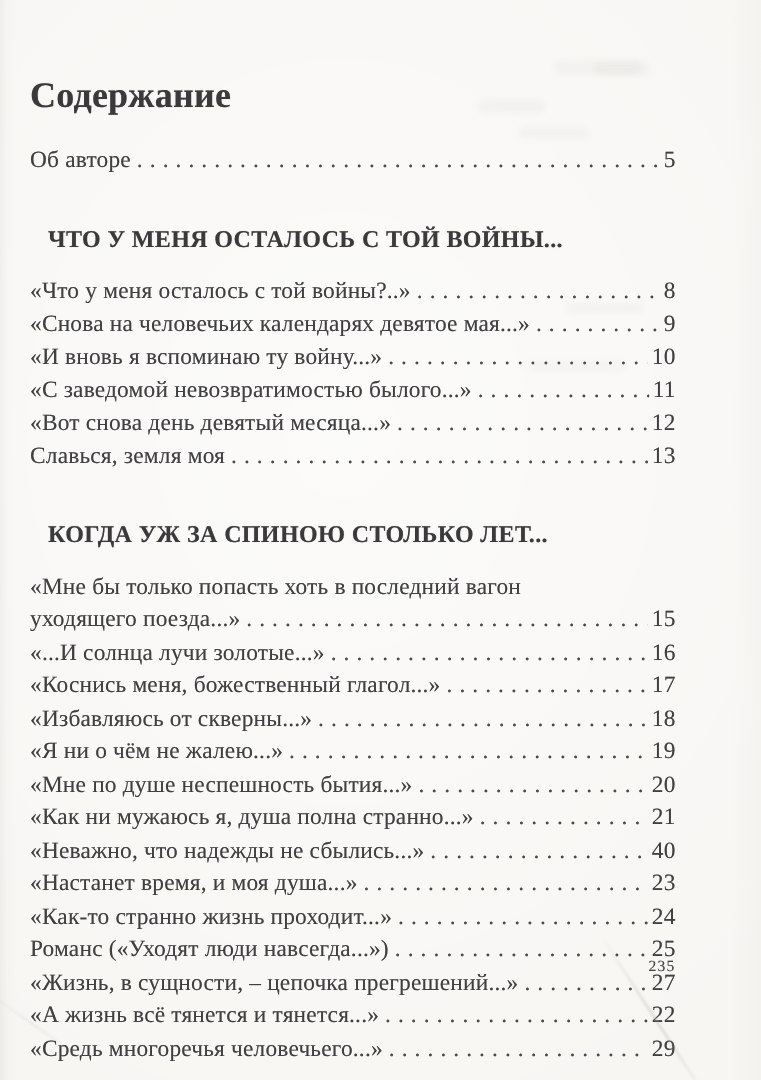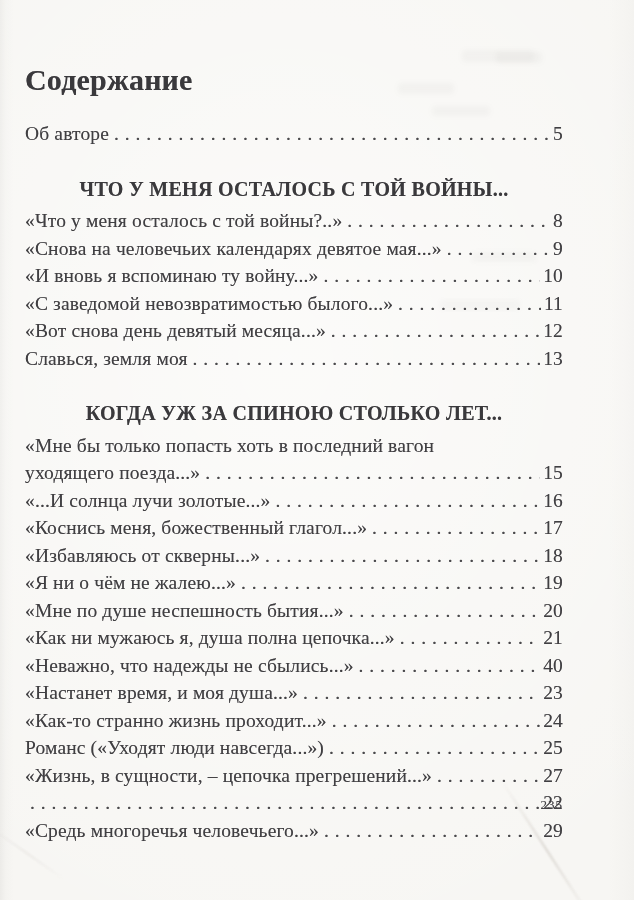--- a/index.html
+++ b/index.html
@@ -73,29 +73,28 @@
     line-height: 32px;
     font-weight: bold;
     letter-spacing: 0.2px;
     color: #3a393c;
     text-shadow: 0 0 0.6px rgba(58,57,60,0.55);
   }
   .toc {
     width: 538px;
   }
   h2.section-heading {
-    margin: 4px;
+    margin: 15px;
     padding: 0;
     font-size: 20px;
     line-height: 27.5px;
     font-weight: bold;
     letter-spacing: 0.3px;
     color: #3a393c;
     text-shadow: 0 0 0.6px rgba(58,57,60,0.5);
-    text-align: center;
   }
   .spacer-lg { height: 24px; }
 
   .row {
     display: flex;
     align-items: flex-end;
     line-height: 27.5px;
     font-size: 19.5px;
     letter-spacing: 0.15px;
     text-shadow: 0 0 0.5px rgba(64,63,66,0.45);
@@ -220,21 +219,21 @@
       <span class="label">«Я ни о чём не жалею...»</span>
       <span class="dots"></span>
       <span class="page-num">19</span>
     </div>
     <div class="row">
       <span class="label">«Мне по душе неспешность бытия...»</span>
       <span class="dots"></span>
       <span class="page-num">20</span>
     </div>
     <div class="row">
-      <span class="label">«Как ни мужаюсь я, душа полна цепочка...»</span>
+      <span class="label">«Как ни мужаюсь я, душа полна странно...»</span>
       <span class="dots"></span>
       <span class="page-num">21</span>
     </div>
     <div class="row">
       <span class="label">«Неважно, что надежды не сбылись...»</span>
       <span class="dots"></span>
       <span class="page-num">40</span>
     </div>
     <div class="row">
       <span class="label">«Настанет время, и моя душа...»</span>
@@ -250,20 +249,21 @@
       <span class="label">Романс («Уходят люди навсегда...»)</span>
       <span class="dots"></span>
       <span class="page-num">25</span>
     </div>
     <div class="row">
       <span class="label">«Жизнь, в сущности, – цепочка прегрешений...»</span>
       <span class="dots"></span>
       <span class="page-num">27</span>
     </div>
     <div class="row">
+      <span class="label">«А жизнь всё тянется и тянется...»</span>
       <span class="dots"></span>
       <span class="page-num">22</span>
     </div>
     <div class="row">
       <span class="label">«Средь многоречья человечьего...»</span>
       <span class="dots"></span>
       <span class="page-num">29</span>
     </div>
 
   </div>

